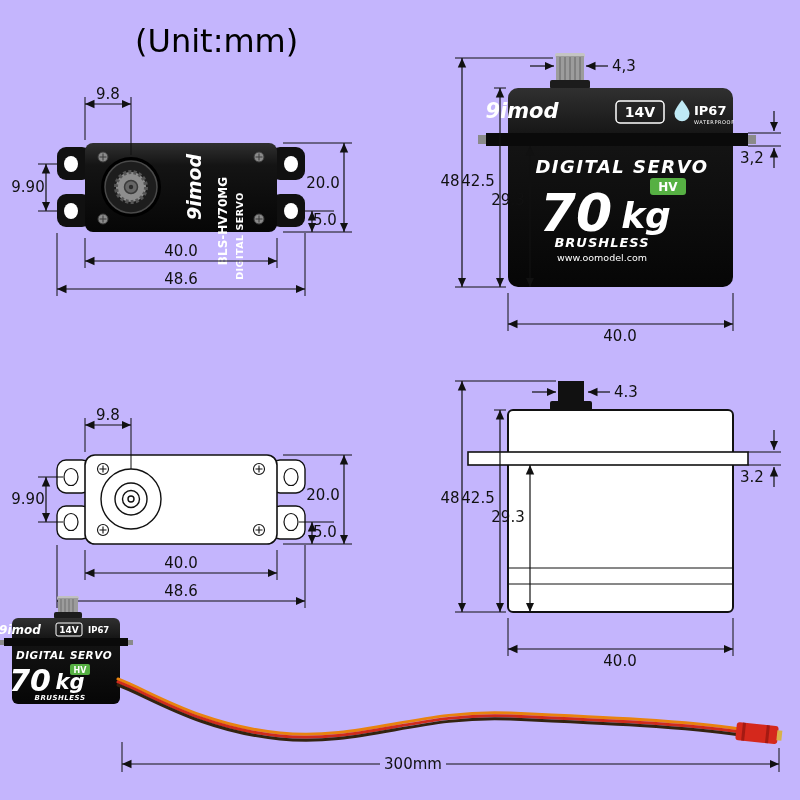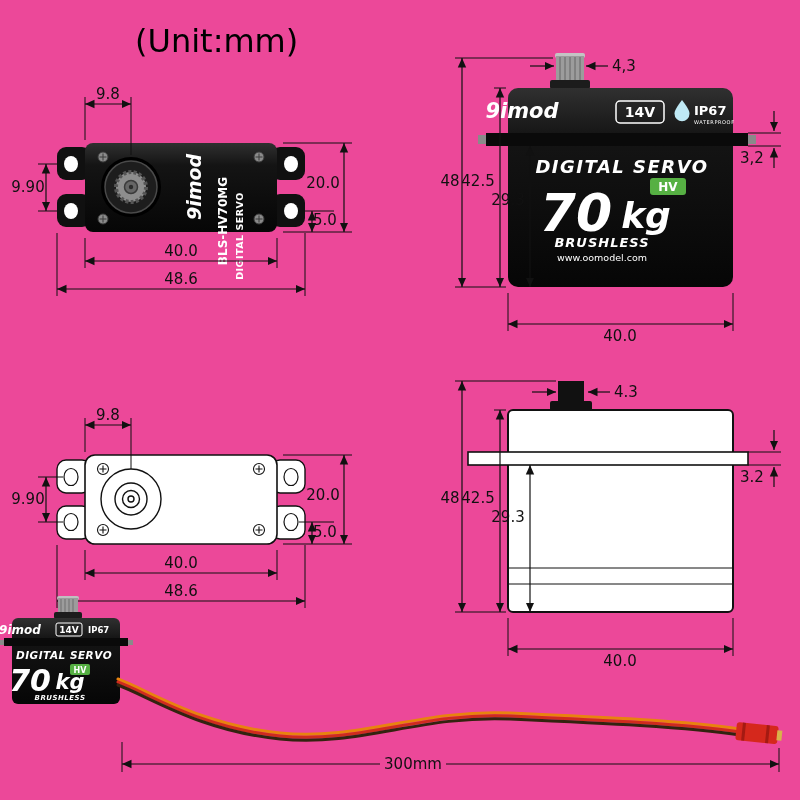--- a/index.html
+++ b/index.html
@@ -1,16 +1,16 @@
 <!DOCTYPE html>
 <html><head>
 <meta charset="utf-8">
 <style>
   html,body { margin:0; padding:0; background:#ffffff; }
-  .canvas { position:relative; width:800px; height:800px; background:#ec4899; overflow:hidden; }
+  .canvas { position:relative; width:800px; height:800px; background:#c4b5fd; overflow:hidden; }
   svg { display:block; }
   svg text { font-family:"DejaVu Sans", sans-serif; }
   .dt  { font-size:15px; fill:#111; text-anchor:middle; }
   .dts { text-anchor:start; }
   .ext { stroke:#111; stroke-width:1; fill:none; }
   .dl  { stroke:#111; stroke-width:1.2; fill:none; }
   .ol  { stroke:#111; fill:#ffffff; }
   .wt  { fill:#ffffff; font-weight:bold; font-style:italic; text-anchor:middle; }
 </style>
 </head>

